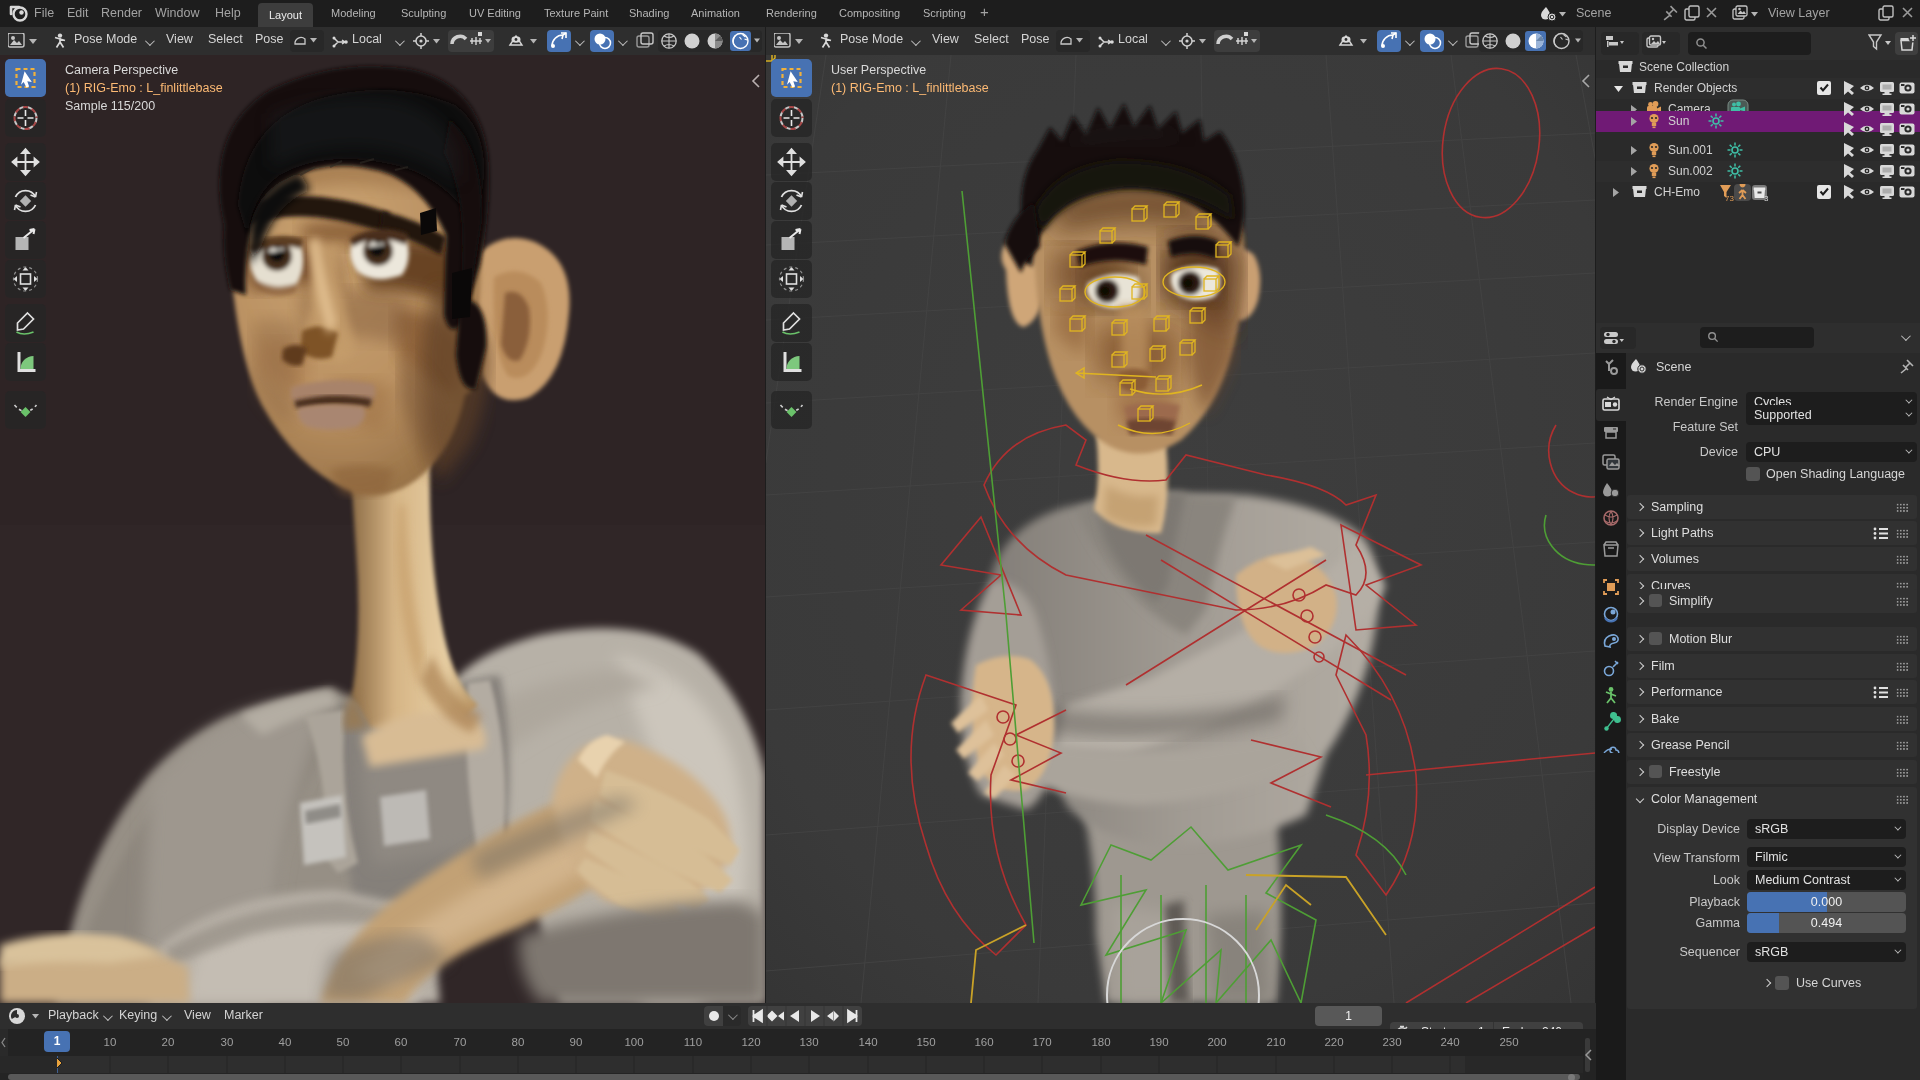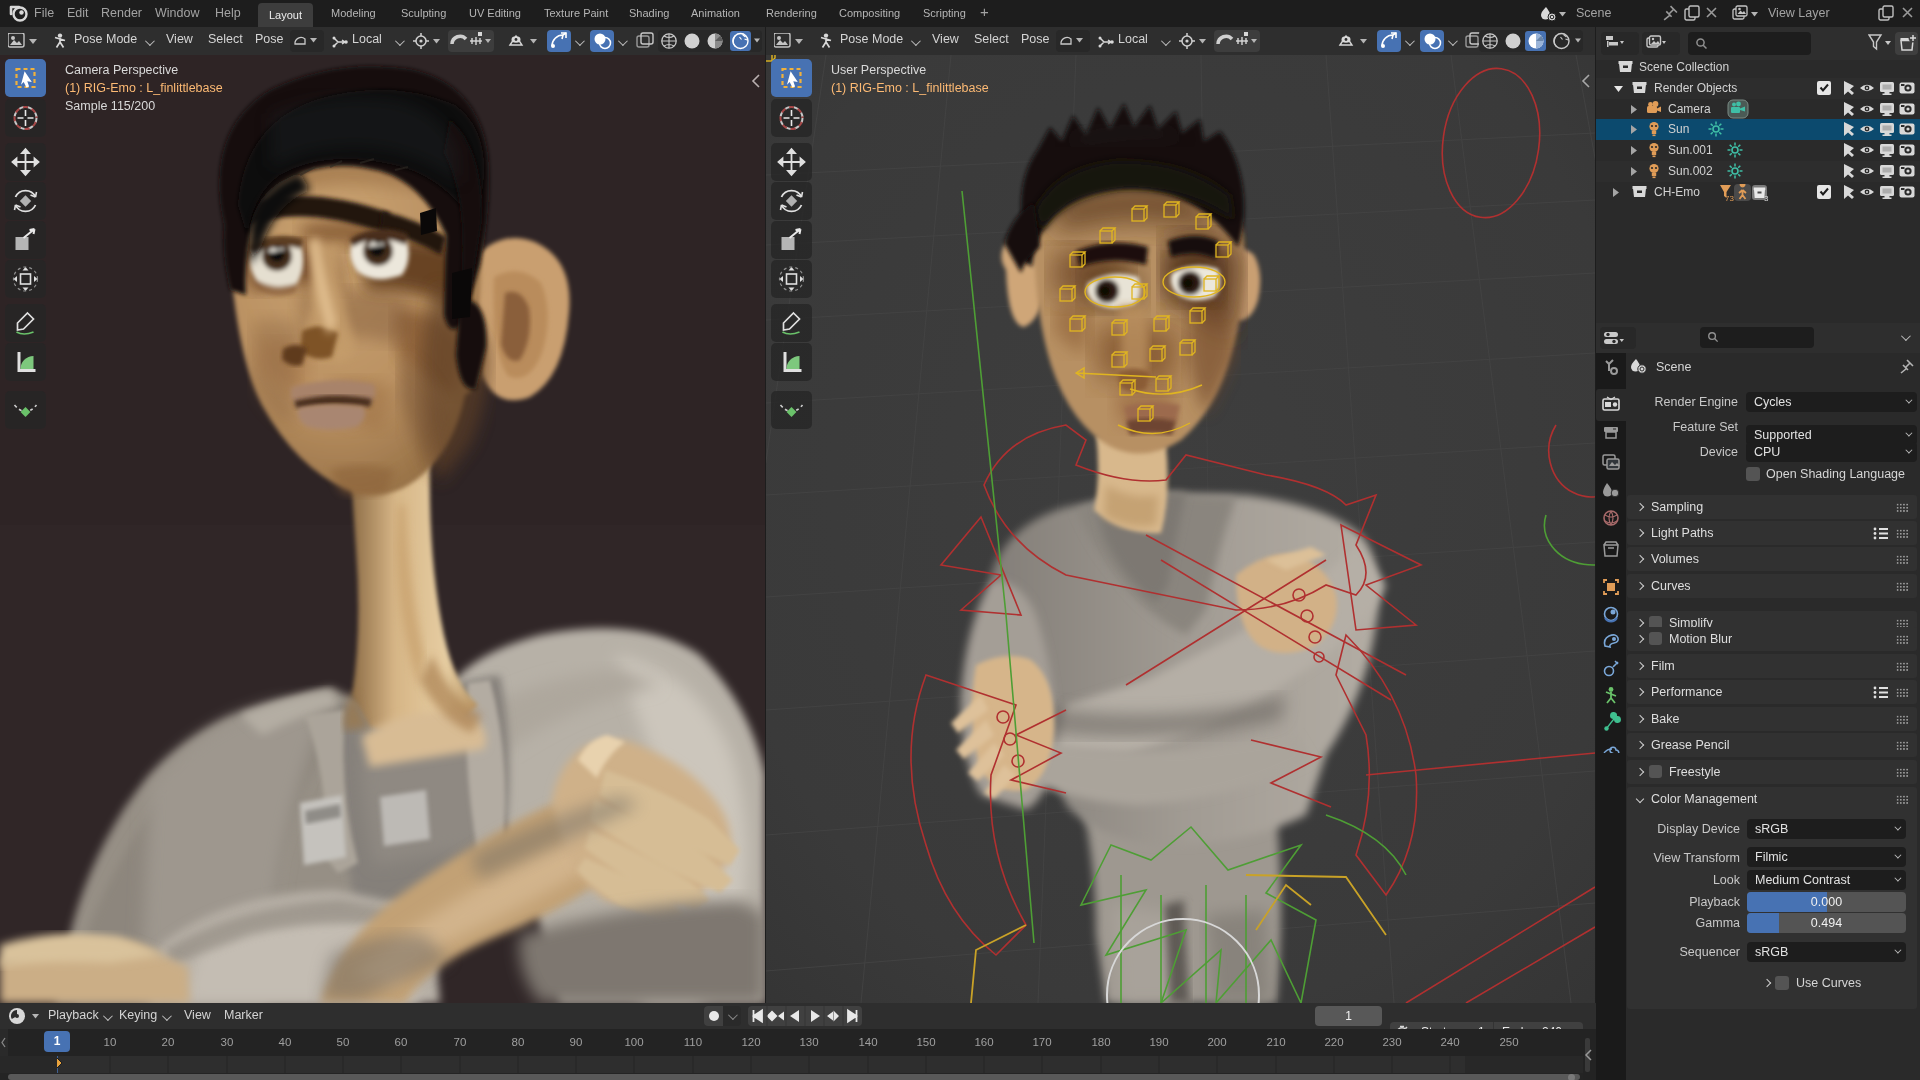--- a/index.html
+++ b/index.html
@@ -759,21 +759,21 @@
           </svg></span>
     <span style="position:absolute;left:72px;top:3px">Camera</span>
     <span style="position:absolute;left:131px;top:0px"><svg width="22" height="20" viewBox="0 0 22 20">
             <rect x="1" y="1" width="20" height="18" rx="5" fill="#4b5a55" stroke="#7a8a84" stroke-width="1"></rect>
             <rect x="4" y="8" width="9" height="6" rx="1" fill="#3fbfa6"></rect>
             <circle cx="7" cy="5.5" r="2" fill="#3fbfa6"></circle>
             <circle cx="11.5" cy="5" r="2.4" fill="#3fbfa6"></circle>
             <path d="M13 9.5 L18 7.5 L18 12.5 L13 11 Z" fill="#3fbfa6"></path>
           </svg></span>
   </div>
-  <div class="olrow" style="top:92px;background:#0c4a6e">
+  <div class="olrow" style="top:84px;background:#701a75">
     <svg style="position:absolute;left:34px;top:6px" width="7" height="9" viewBox="0 0 7 9">
           <path d="M1 0 L7 4.5 L1 9 Z" fill="#a5a5a5"></path>
         </svg>
     <span style="position:absolute;left:51px;top:2px"><svg width="14" height="16" viewBox="0 0 14 16">
             <circle cx="7" cy="5.5" r="4.6" fill="#e09c57"></circle>
             <rect x="4.8" y="10" width="4.4" height="3" fill="#e09c57"></rect>
             <rect x="5.5" y="13.5" width="3" height="1.6" fill="#e09c57"></rect>
             <circle cx="5" cy="5" r="1.1" fill="#2a2a2a"></circle>
             <circle cx="9" cy="5" r="1.1" fill="#2a2a2a"></circle>
           </svg></span>
@@ -1002,40 +1002,40 @@
         <circle cx="12" cy="11" r="2" fill="none" stroke="#2a2a2a" stroke-width="1"></circle>
       </svg>
   <span class="txt" style="position:absolute;left:60px;top:37px;font-size:12.5px">Scene</span>
   <svg style="position:absolute;left:303px;top:36px" width="15" height="15" viewBox="0 0 15 15">
         <path d="M8 1 L14 7 M11 4 L7 8 M4 6 L9 11 M7.5 9.5 L2 14" stroke="#b5b5b5" stroke-width="1.6" fill="none"></path>
       </svg>
 
   <span class="plabel" style="left:2px;top:72px">Render Engine</span>
   <div class="pfield" style="top:69px;width:171px">Cycles<span class="chev"></span></div>
   <span class="plabel" style="left:2px;top:97px">Feature Set</span>
-  <div class="pfield" style="top:102px;width:171px">Supported<span class="chev"></span></div>
+  <div class="pfield" style="top:82px;width:171px">Supported<span class="chev"></span></div>
   <span class="plabel" style="left:2px;top:122px">Device</span>
   <div class="pfield" style="top:119px;width:171px">CPU<span class="chev"></span></div>
   <div style="position:absolute;left:150px;top:144px;width:14px;height:14px;background:#545454;border-radius:3px"></div>
   <span class="txt" style="position:absolute;left:170px;top:144px;font-size:12.5px">Open Shading Language</span>
 
   <div class="prow" style="top:172px"><span class="parrow"></span>Sampling<span class="dots">┄┄</span></div>
   <div class="prow" style="top:198px"><span class="parrow"></span>Light Paths<svg style="position:absolute;right:28px;top:6px" width="16" height="13" viewBox="0 0 16 13">
           <g fill="#e0e0e0">
             <circle cx="2" cy="2" r="1.4"></circle>
             <circle cx="2" cy="6.5" r="1.4"></circle>
             <circle cx="2" cy="11" r="1.4"></circle>
             <rect x="6" y="1" width="9" height="2"></rect>
             <rect x="6" y="5.5" width="9" height="2"></rect>
             <rect x="6" y="10" width="9" height="2"></rect>
           </g>
         </svg><span class="dots">┄┄</span></div>
   <div class="prow" style="top:224px"><span class="parrow"></span>Volumes<span class="dots">┄┄</span></div>
   <div class="prow" style="top:251px"><span class="parrow"></span>Curves<span class="dots">┄┄</span></div>
-  <div class="prow" style="top:288px"><span class="parrow"></span><span class="pchk"></span>Simplify<span class="dots">┄┄</span></div>
+  <div class="prow" style="top:266px"><span class="parrow"></span><span class="pchk"></span>Simplify<span class="dots">┄┄</span></div>
   <div class="prow" style="top:304px"><span class="parrow"></span><span class="pchk"></span>Motion Blur<span class="dots">┄┄</span></div>
   <div class="prow" style="top:331px"><span class="parrow"></span>Film<span class="dots">┄┄</span></div>
   <div class="prow" style="top:357px"><span class="parrow"></span>Performance<svg style="position:absolute;right:28px;top:6px" width="16" height="13" viewBox="0 0 16 13">
           <g fill="#e0e0e0">
             <circle cx="2" cy="2" r="1.4"></circle>
             <circle cx="2" cy="6.5" r="1.4"></circle>
             <circle cx="2" cy="11" r="1.4"></circle>
             <rect x="6" y="1" width="9" height="2"></rect>
             <rect x="6" y="5.5" width="9" height="2"></rect>
             <rect x="6" y="10" width="9" height="2"></rect>

